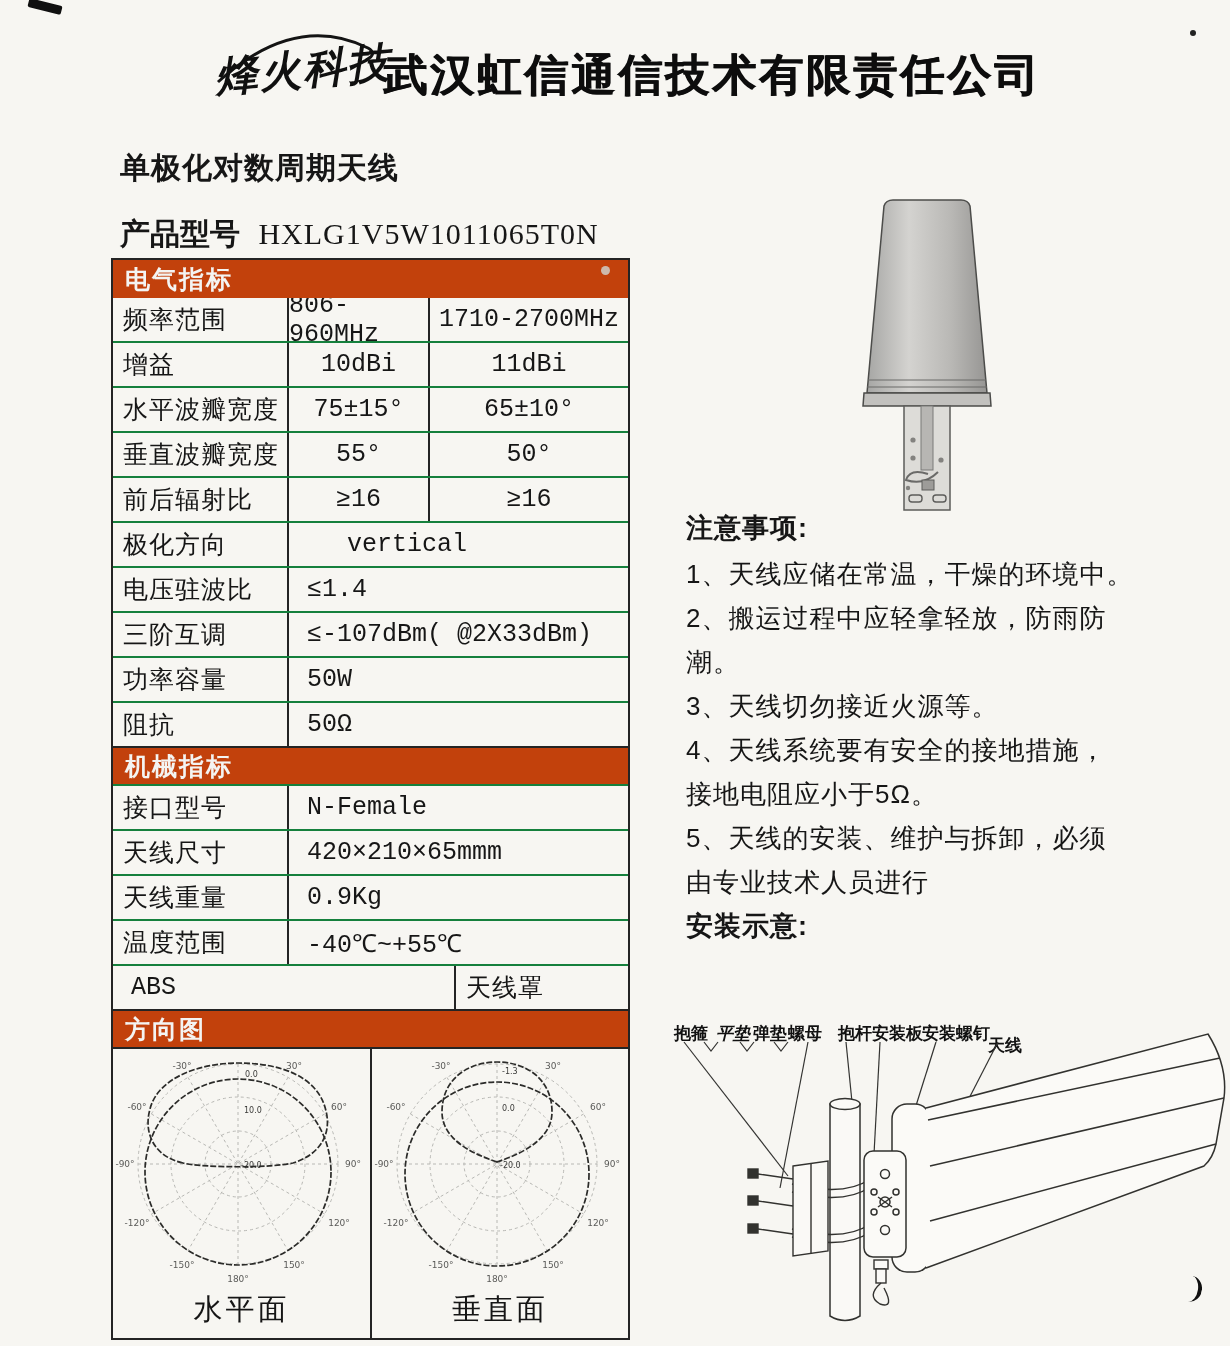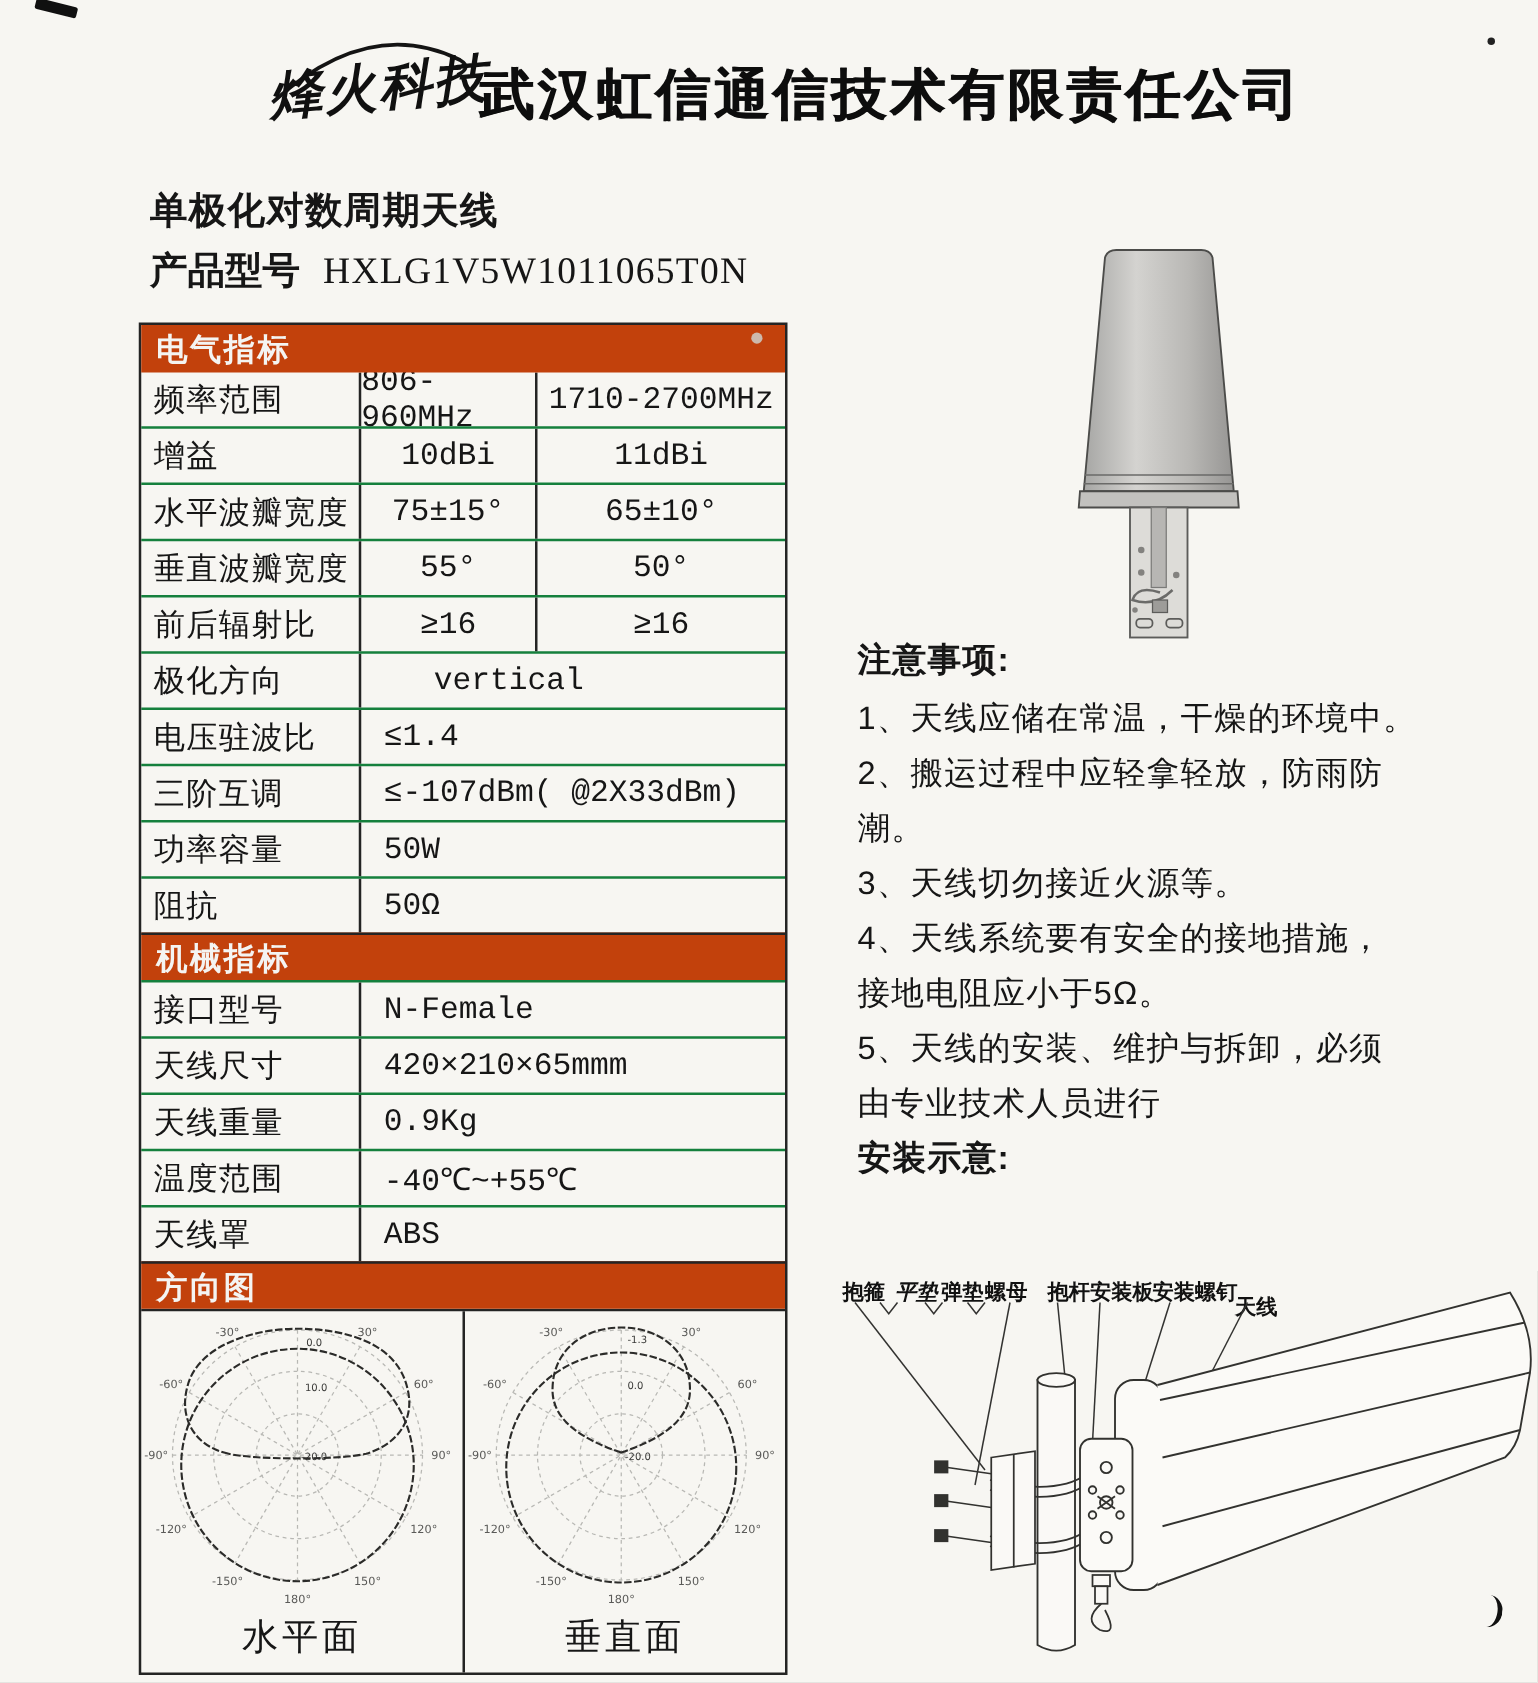--- a/index.html
+++ b/index.html
@@ -55,21 +55,21 @@
   <div class="dot-tr"></div>
   <div class="mark-br"></div>
 
   <svg class="abs" style="left:200px;top:20px;" width="200" height="100" viewBox="0 0 200 100">
     <path d="M18,62 Q95,-8 168,28 Q178,34 166,40" fill="none" stroke="#141414" stroke-width="3"></path>
   </svg>
   <div class="abs logo" style="left:215px;top:42px;">烽火科技</div>
   <div class="abs company" style="left:383px;top:46px;">武汉虹信通信技术有限责任公司</div>
 
   <div class="abs h-title" style="left:120px;top:148px;">单极化对数周期天线</div>
-  <div class="abs" style="left:120px;top:196px;">
+  <div class="abs" style="left:120px;top:214px;">
     <span class="model-label">产品型号</span>
     <span class="model-value" style="margin-left:14px;">HXLG1V5W1011065T0N</span>
   </div>
 
   <div class="tbl">
     <div class="bar">
       <span>电气指标</span>
       <i class="speck"></i>
     </div>
 
@@ -134,22 +134,22 @@
     </div>
     <div class="row">
       <div class="cell lab">天线重量</div>
       <div class="cell vs serif">0.9Kg</div>
     </div>
     <div class="row">
       <div class="cell lab">温度范围</div>
       <div class="cell vs serif">-40℃~+55℃</div>
     </div>
     <div class="row">
+      <div class="cell vs serif">ABS</div>
       <div class="cell lab">天线罩</div>
-      <div class="cell vs serif">ABS</div>
     </div>
 
     <div class="bar" style="border-top:2px solid #242424;">
       <span>方向图</span>
     </div>
 
     <div class="plots">
 
       <div class="plot-cell">
         <svg width="257" height="242" viewBox="0 0 257 242">

